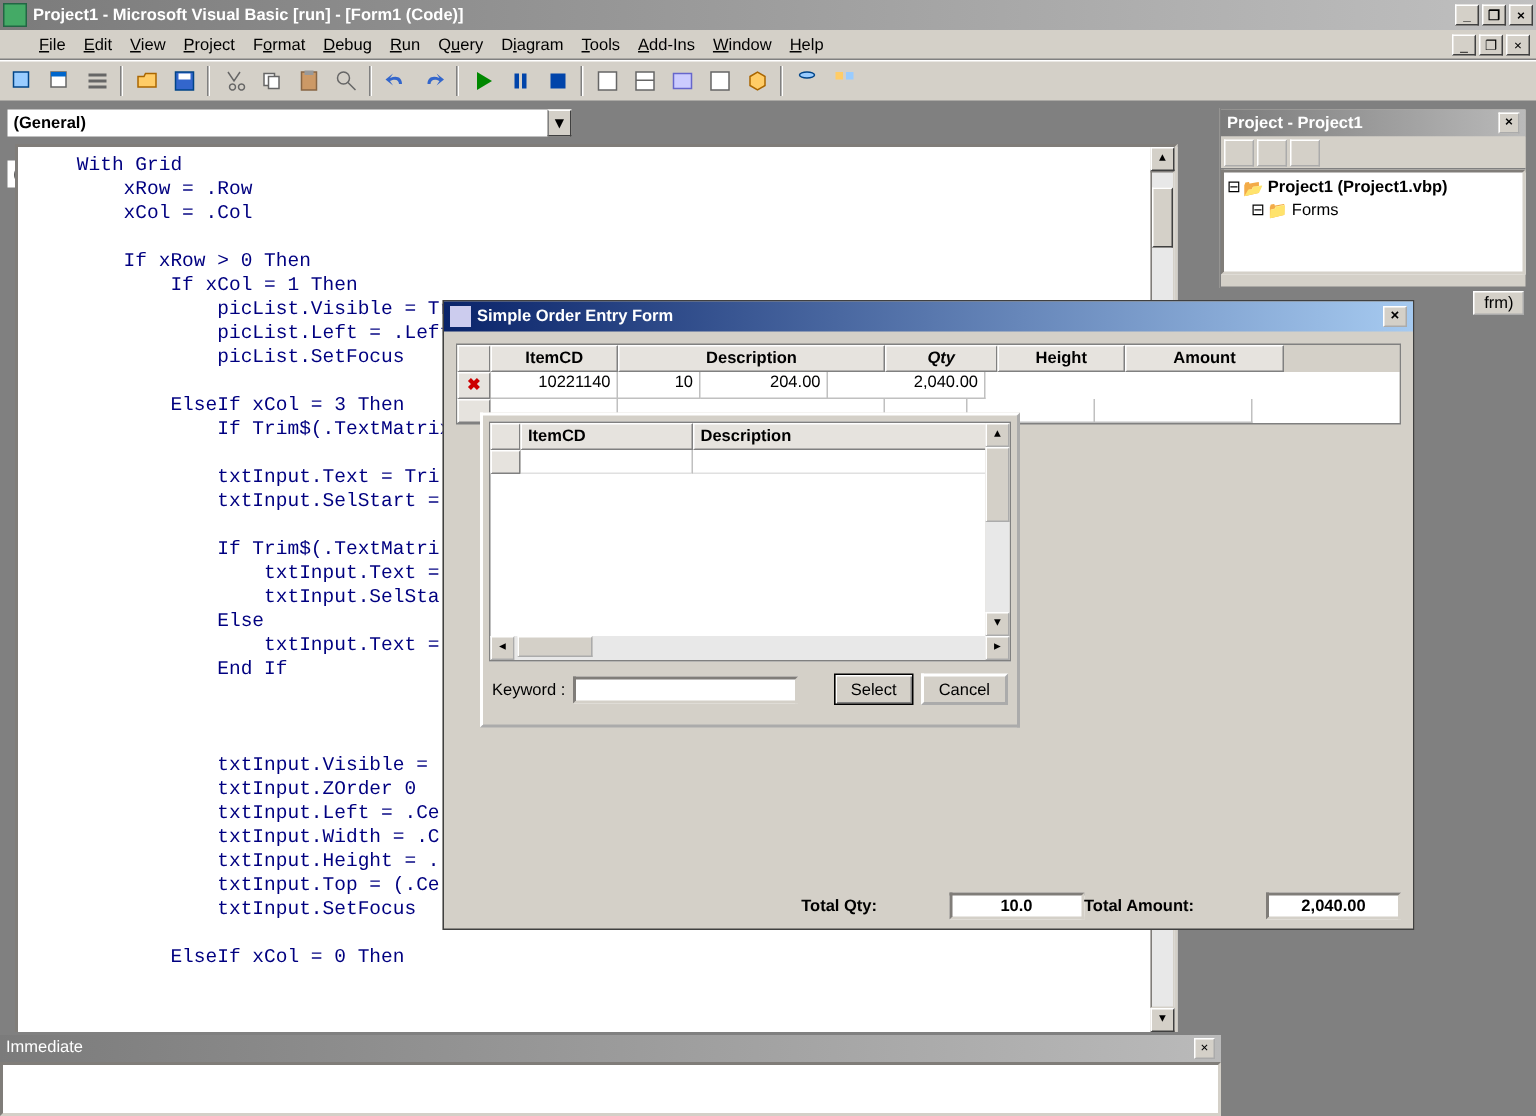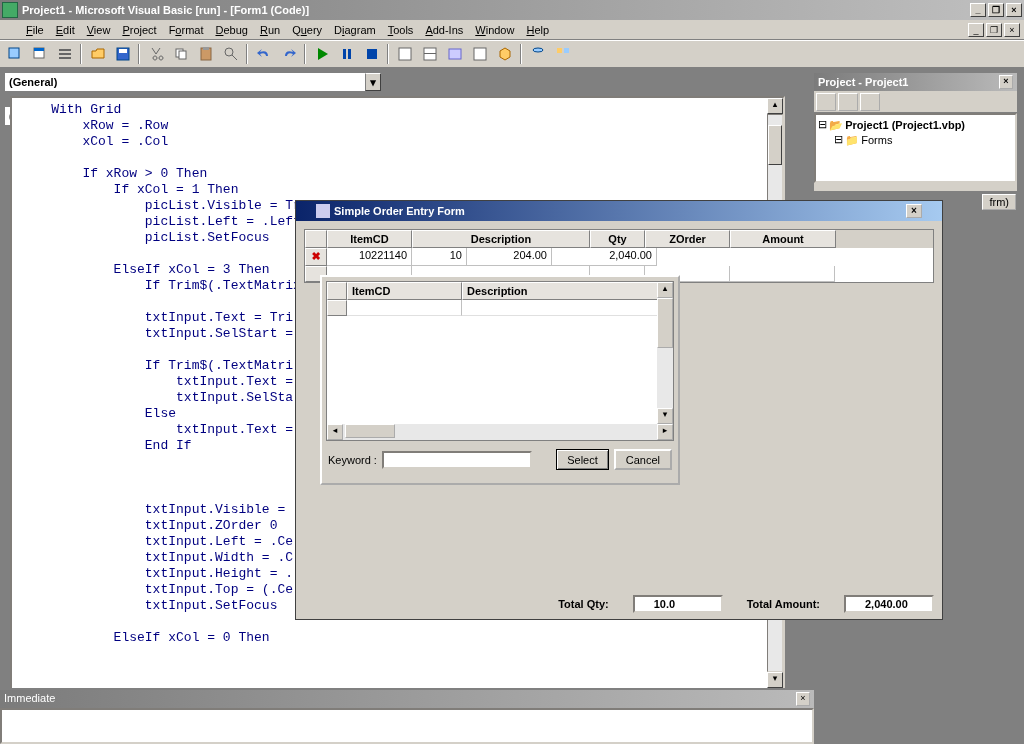--- a/index.html
+++ b/index.html
@@ -158,21 +158,21 @@
 .order-form {
   position: absolute;
   top: 132px; left: 295px;
   width: 648px; height: 420px;
   background: #d4d0c8;
   border: 1px solid #404040;
 }
 .form-title {
   background: linear-gradient(to right, #0a246a, #a6caf0);
   color: #fff; font-weight: bold;
-  height: 20px; display: flex; align-items: center; padding: 0 20px;
+  height: 20px; display: flex; align-items: center; padding: 0 4px;
 }
 .form-title .icon{width:14px;height:14px;margin-right:4px;display:inline-block;background:#cce;}
 .form-title .close{ margin-left:auto; width:16px;height:14px;background:#d4d0c8;border:1px outset #fff; color:#000; text-align:center; line-height:11px; font-size:10px; font-weight:bold;}
 
 .order-grid {
   margin: 8px;
   border: 1px solid #808080;
 }
 .grid-header { display:flex; background:#d4d0c8; }
 .gh { border:1px solid; border-color:#fff #808080 #808080 #fff; background:#e6e3de; text-align:center; font-weight:bold; padding:2px 0; }
@@ -206,26 +206,26 @@
 .lookup-controls{ display:flex; align-items:center; gap:5px; padding:4px 6px;}
 .lookup-controls input{ height:18px; border:2px inset #d4d0c8; width:150px; padding:0 2px;}
 .btn{
   background:#d4d0c8; border:2px outset #fff;
   padding:1px 10px; height:21px; font-size:11px;
 }
 .btn.default{ border:1px solid #000; box-shadow:inset 1px 1px #fff, inset -1px -1px #808080; padding:1px 10px;}
 
 .order-totals{
   position:absolute; bottom:6px; right:8px;
-  display:flex; align-items:center; gap:24px;
+  display:flex; align-items:center; gap:0;
 }
 .order-totals .lbl{ font-weight:bold;}
 .order-totals .val{
   background:#fff; border:2px inset #d4d0c8;
-  width:90px; height:18px; text-align:left; padding:1px 19px; font-weight:bold;
+  width:90px; height:18px; text-align:center; padding:1px 19px; font-weight:bold;margin-left:48px;
 }
 </style>
 </head>
 <body>
 
 <div class="titlebar">
   <span class="icon"></span>
   <span class="title-text">Project1 - Microsoft Visual Basic [run] - [Form1 (Code)]</span>
   <div class="win-btns">
     <div class="win-btn">_</div>
@@ -486,22 +486,22 @@
       <span class="icon"></span>
       <span>Simple Order Entry Form</span>
       <div class="close">×</div>
     </div>
 
     <div class="order-grid">
       <div class="grid-header">
         <div class="gh" style="width:22px;"></div>
         <div class="gh" style="width:85px;">ItemCD</div>
         <div class="gh" style="width:178px;">Description</div>
-        <div class="gh" style="width:55px;">Qty</div>
-        <div class="gh" style="width:85px;">ZOrder</div>
+        <div class="gh" style="width:75px;font-style:italic;">Qty</div>
+        <div class="gh" style="width:85px;">Height</div>
         <div class="gh" style="width:106px;">Amount</div>
       </div>
       <div class="grid-row">
         <div class="gc marker" style="width:22px;text-align:center;"><span class="red-x">✖</span></div>
         <div class="gc" style="width:85px;">10221140</div>
         <div class="gc" style="width:55px;">10</div>
         <div class="gc" style="width:85px;">204.00</div>
         <div class="gc" style="width:105px;">2,040.00</div>
       </div>
       <div class="grid-row">

